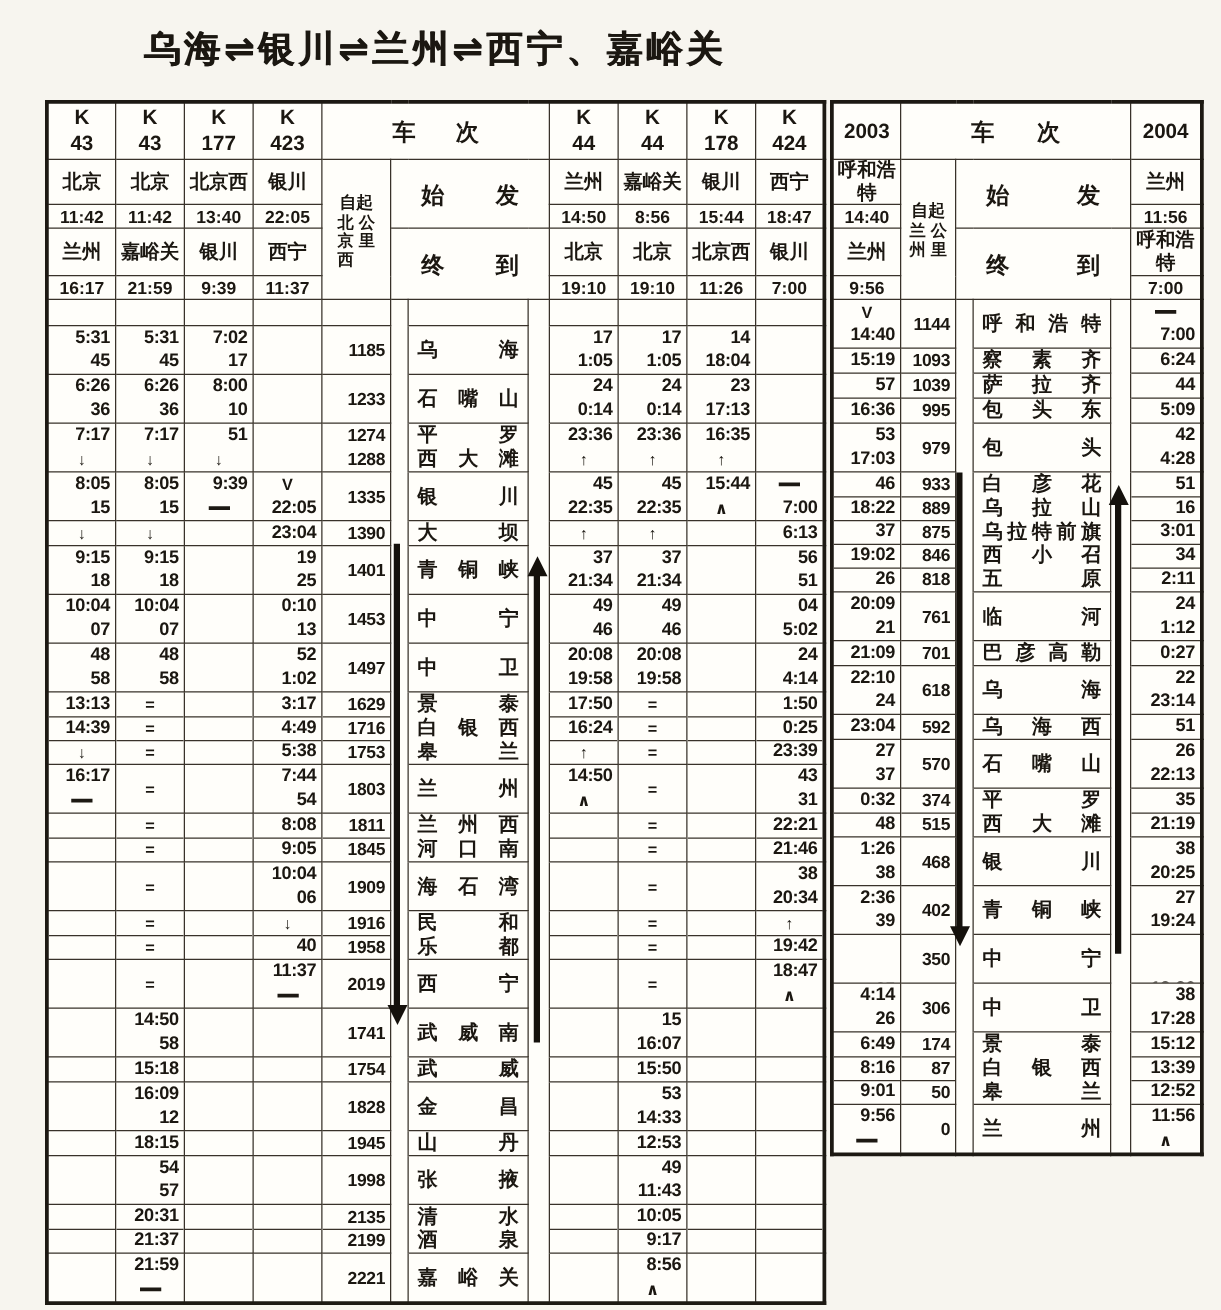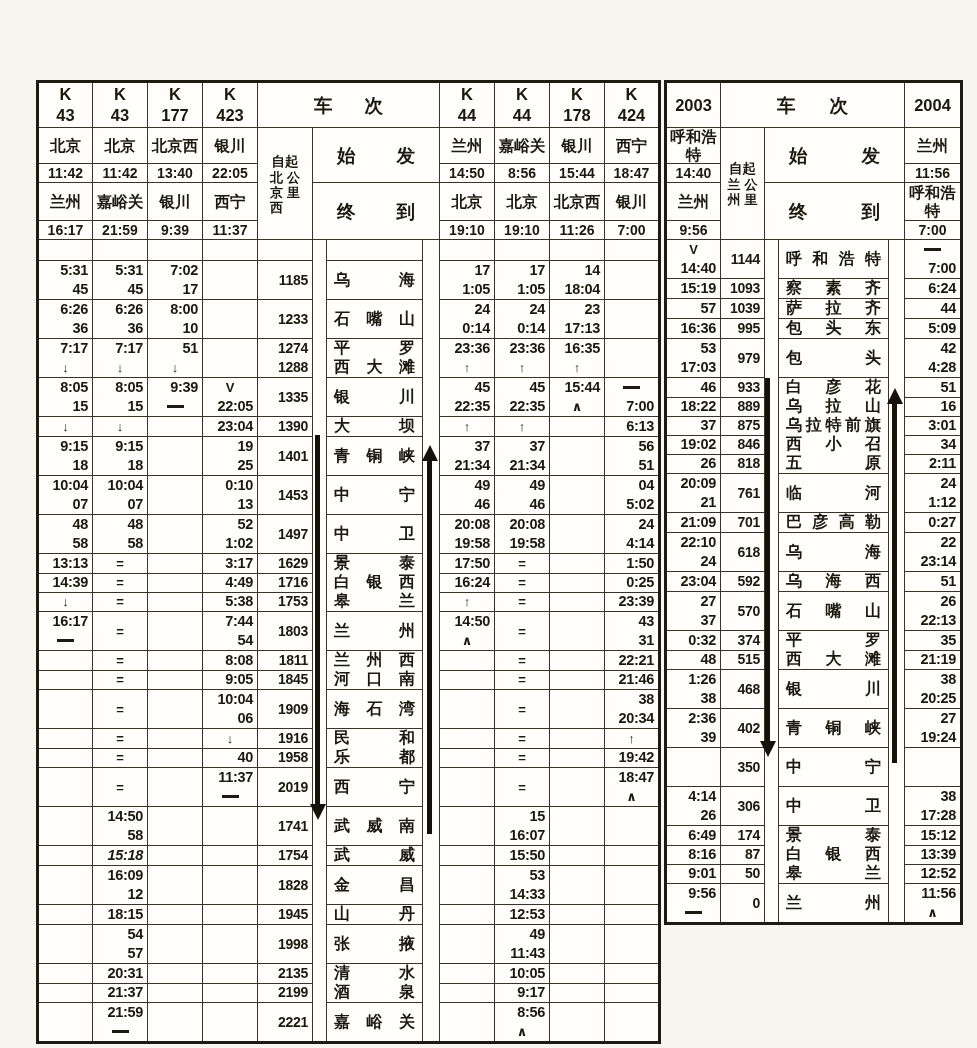--- a/index.html
+++ b/index.html
@@ -38,20 +38,21 @@
   .varrow{position:absolute;width:5px;background:#15110c}
   .varrow.arr-down::after{content:"";position:absolute;bottom:-15px;left:-5.5px;
     border:8px solid transparent;border-top:16px solid #15110c}
   .varrow.arr-up::before{content:"";position:absolute;top:-15px;left:-5.5px;
     border:8px solid transparent;border-bottom:16px solid #15110c}
 </style>
 </head>
 <body>
 
 <div class="page">
+  <div class="title" id="title-left">乌海⇌银川⇌兰州⇌西宁、嘉峪关</div>
   <div class="twrap" id="left-wrap">
       <table class="tt">
         <colgroup>
           <col style="width: 55px;">
           <col style="width: 55px;">
           <col style="width: 55px;">
           <col style="width: 55px;">
           <col style="width: 55px;">
           <col style="width: 14px;">
           <col style="width: 96px;">
@@ -1134,21 +1135,21 @@
             </td>
             <td class="time-col">
               <div class="cellv" style="height: 38px;"></div>
             </td>
           </tr>
           <tr>
             <td class="time-col">
               <div class="cellv" style="height: 19px;"></div>
             </td>
             <td class="time-col">
-              <div class="cellv" style="height: 19px; font-style: italic;">
+              <div class="cellv" style="height: 19px;">
                 <div class="ln num">15:18</div>
               </div>
             </td>
             <td class="time-col">
               <div class="cellv" style="height: 19px;"></div>
             </td>
             <td class="time-col">
               <div class="cellv" style="height: 19px;"></div>
             </td>
             <td class="km-cell">

